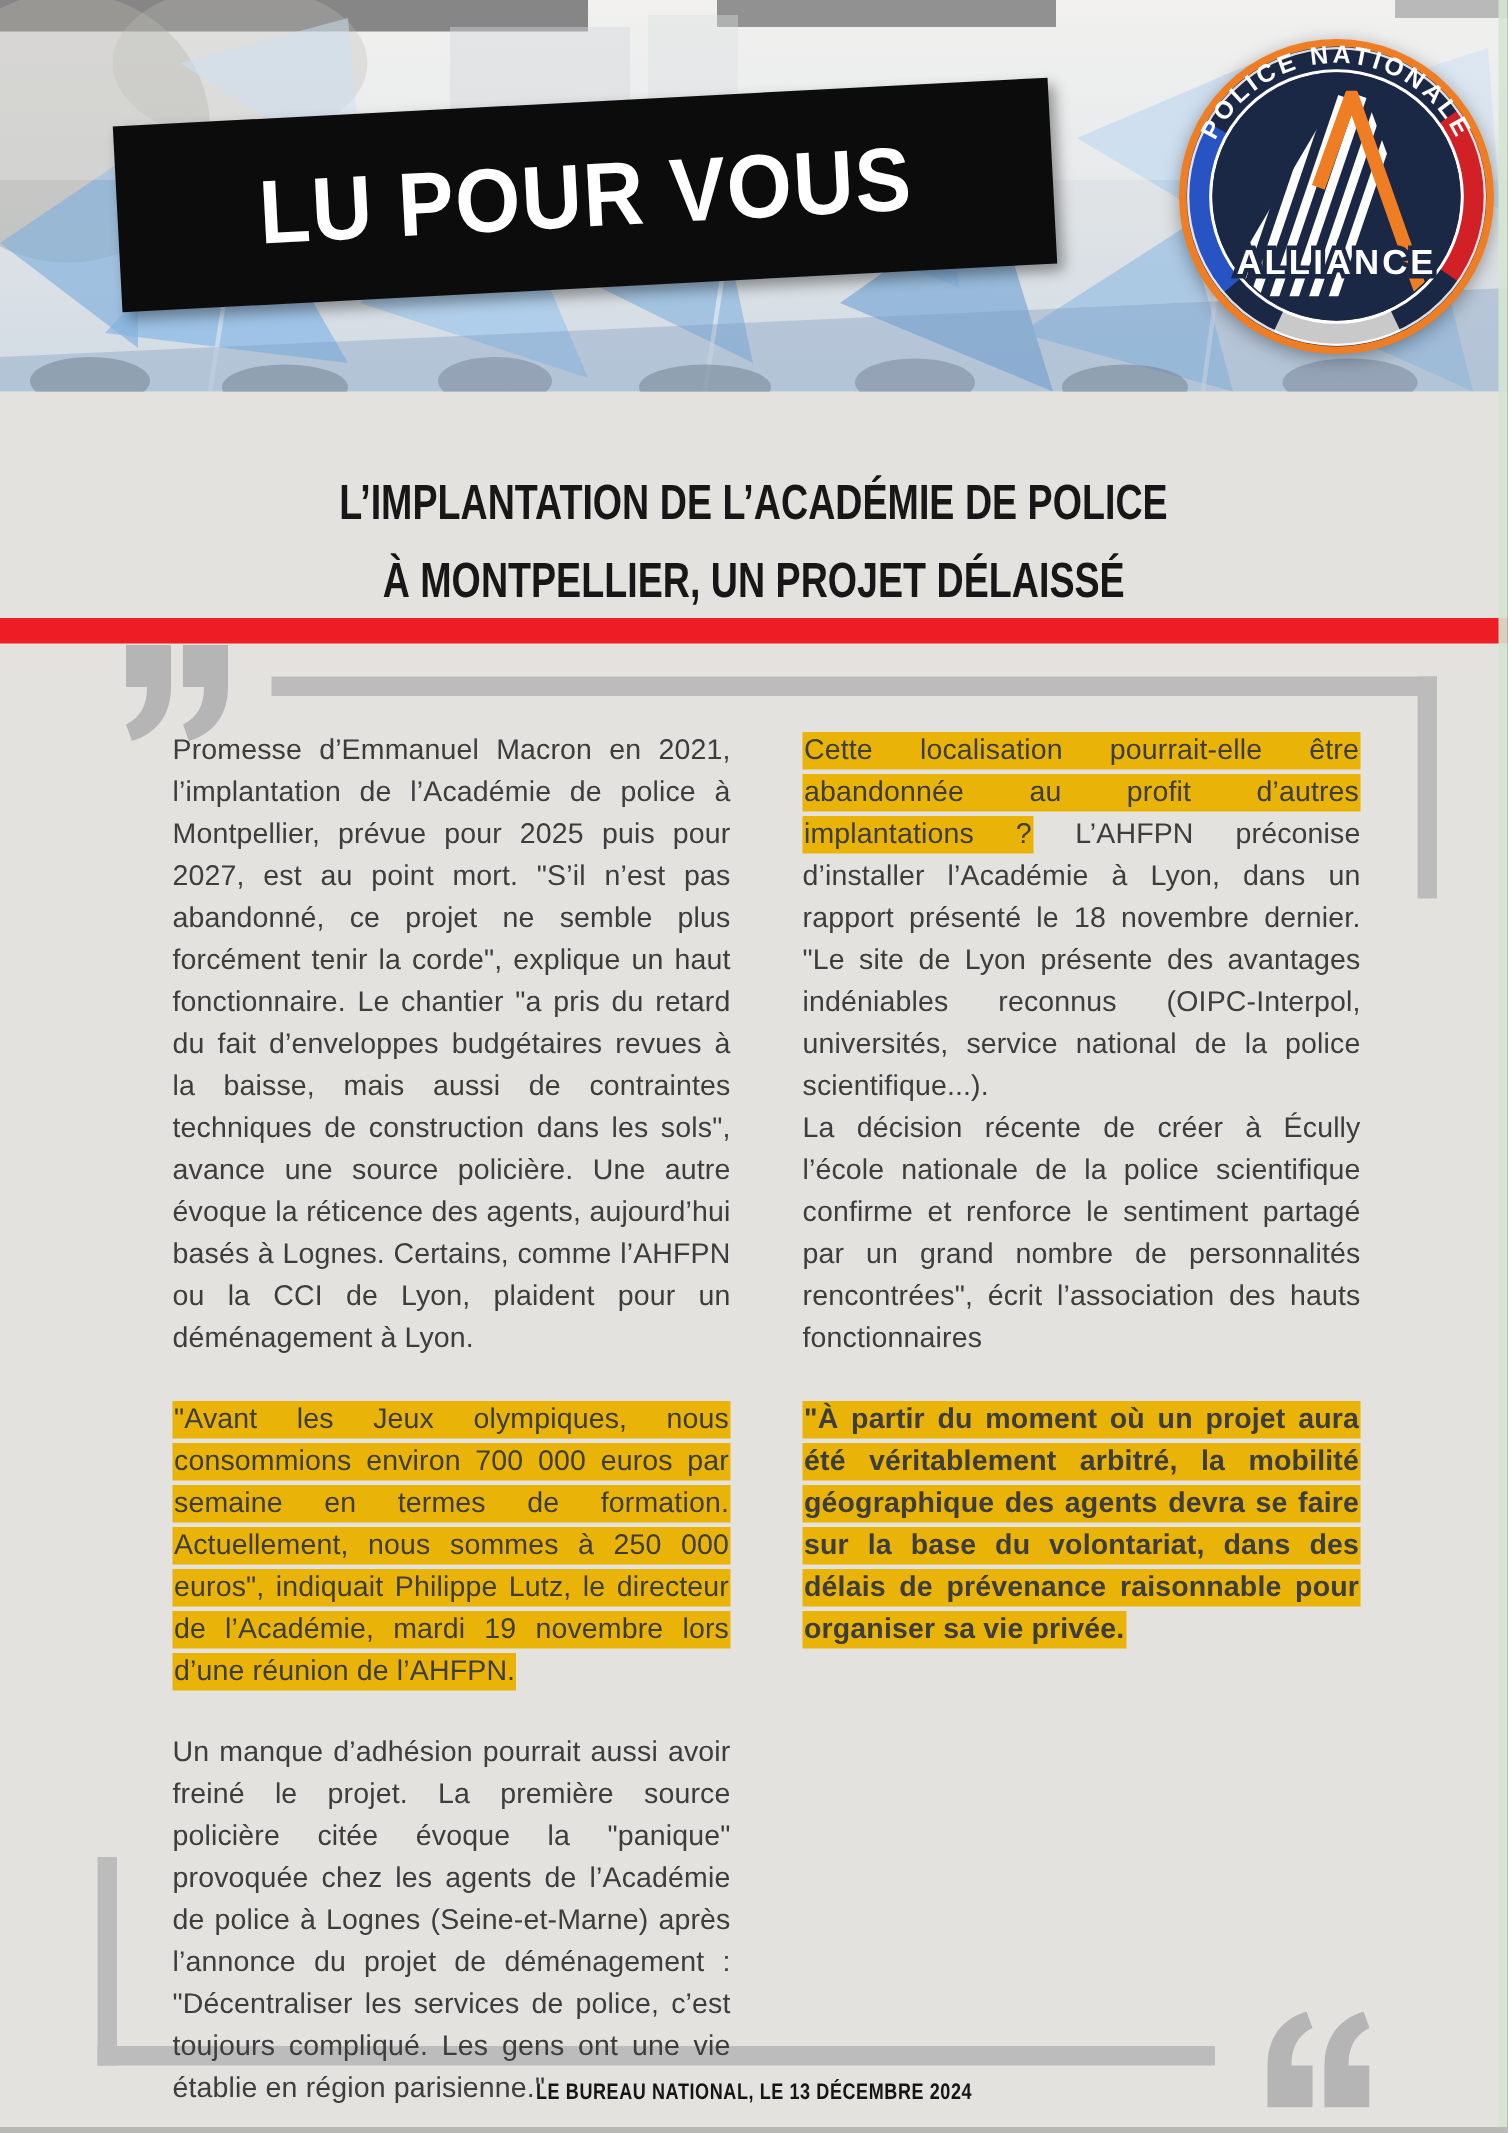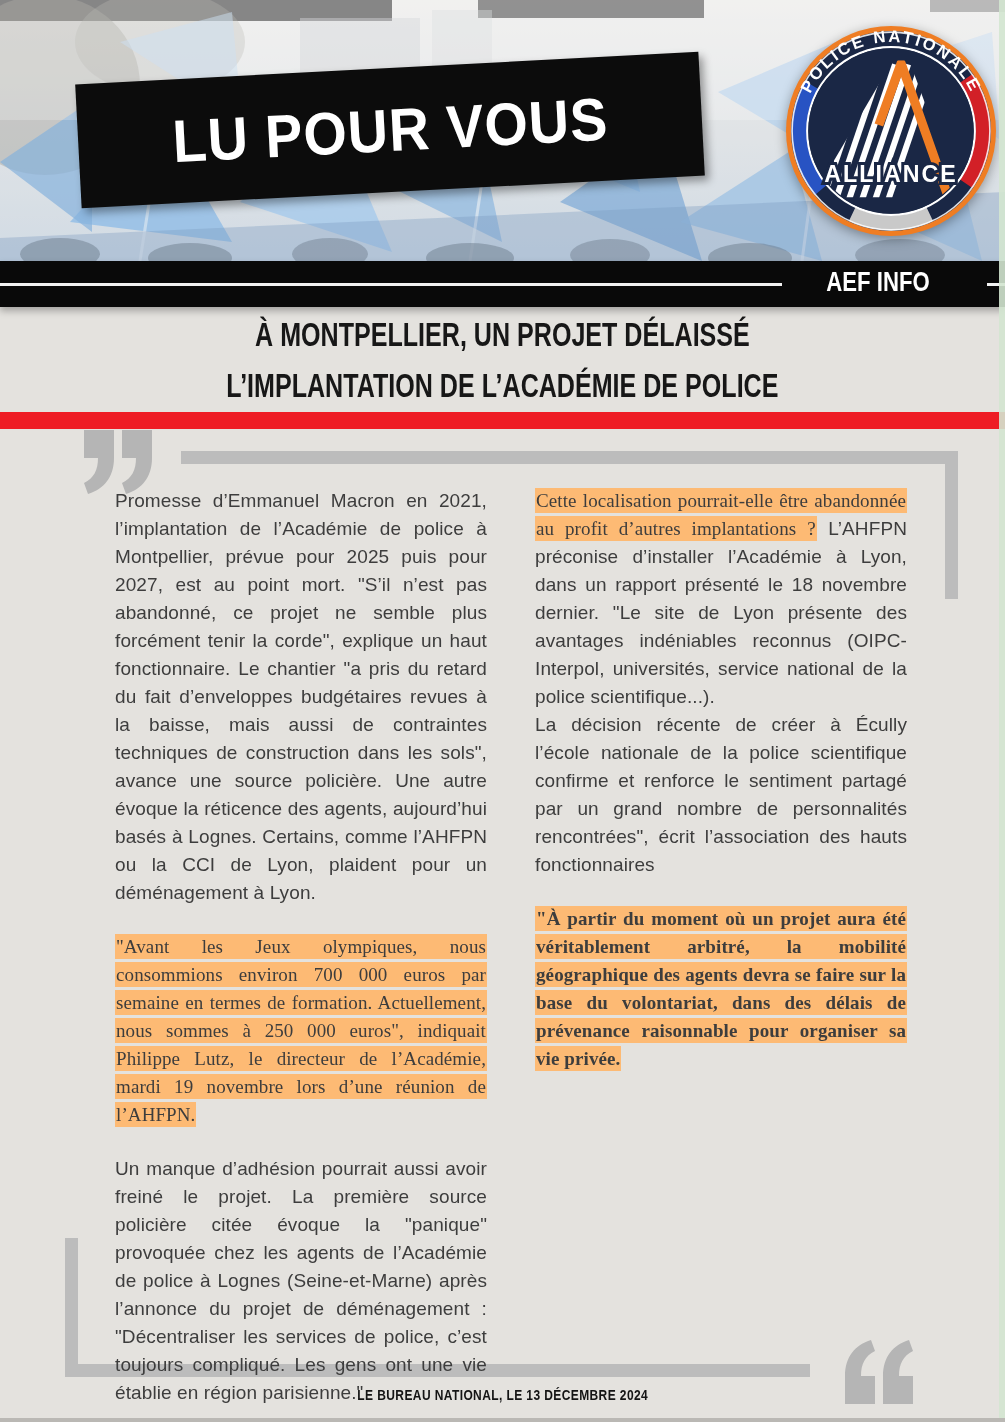--- a/index.html
+++ b/index.html
@@ -41,22 +41,22 @@
   .quote-open{position:absolute;left:84px;top:430px;}
   .quote-close{position:absolute;left:843px;top:1336px;transform:rotate(180deg);}
 
   
   .col{position:absolute;top:487px;width:372px;color:#3d3d3d;font-size:19px;line-height:28px;
        text-align:justify;letter-spacing:.1px;}
   .col-left{left:115px;}
   .col-right{left:535px;}
   .col p{margin:0 0 26px 0;}
   .col p.tight{margin:0;}
-  mark{background:#fdba74;color:inherit;padding:2px 1px;
-       -webkit-box-decoration-break:clone;box-decoration-break:clone;font-family:Liberation Serif, serif;}
+  mark{background:#eab308;color:inherit;padding:2px 1px;
+       -webkit-box-decoration-break:clone;box-decoration-break:clone;}
   .hl-bold mark{font-weight:700;}
 
   
   .footer-text{position:absolute;left:0;top:1386px;width:1005px;text-align:center;color:#141414;}
   .footer-text span{display:inline-block;font-weight:700;font-size:15px;letter-spacing:.5px;
                     transform:scaleX(.8);transform-origin:center;white-space:nowrap;}
 
   
   .edge-right{position:absolute;right:0;top:0;width:6px;height:1422px;background:#d3e6d0;opacity:.9;}
   .edge-bottom{position:absolute;left:0;bottom:0;width:1005px;height:4px;background:#bab8b4;}
@@ -156,29 +156,24 @@
 
         <text font-family="Liberation Sans, sans-serif" font-size="16.5" font-weight="700" fill="#ffffff" letter-spacing="2.5">
           <textPath href="#arcTop" startOffset="50%" text-anchor="middle">POLICE NATIONALE</textPath>
         </text>
 
         <text x="106" y="157" text-anchor="middle" font-family="Liberation Sans, sans-serif" font-size="23" font-weight="700" fill="#ffffff" letter-spacing="2" style="paint-order:stroke" stroke="#1a2745" stroke-width="6">ALLIANCE</text>
       </svg>
     </div>
   </div>
 
-  <div class="aefbar">
-    <div class="line-left"></div>
-    <div class="label">AEF INFO</div>
-    <div class="line-right"></div>
-  </div>
 
   <div class="headline">
+    <span class="hl-line"><span>L’IMPLANTATION DE L’ACADÉMIE DE POLICE</span></span>
     <span class="hl-line"><span>À MONTPELLIER, UN PROJET DÉLAISSÉ</span></span>
-    <span class="hl-line"><span>L’IMPLANTATION DE L’ACADÉMIE DE POLICE</span></span>
   </div>
   <div class="redbar"></div>
 
   <div class="quote-open">
     <svg width="70" height="64" viewBox="0 0 70 64">
       <path d="M0 0 H30 V28 C30 47 20 59 4 64 L0 53 C10 48 14 40 14 28 H0 Z" fill="#b5b5b5"></path>
       <path d="M38 0 H68 V28 C68 47 58 59 42 64 L38 53 C48 48 52 40 52 28 H38 Z" fill="#b5b5b5"></path>
     </svg>
   </div>
   <div class="bracket-top"></div>

